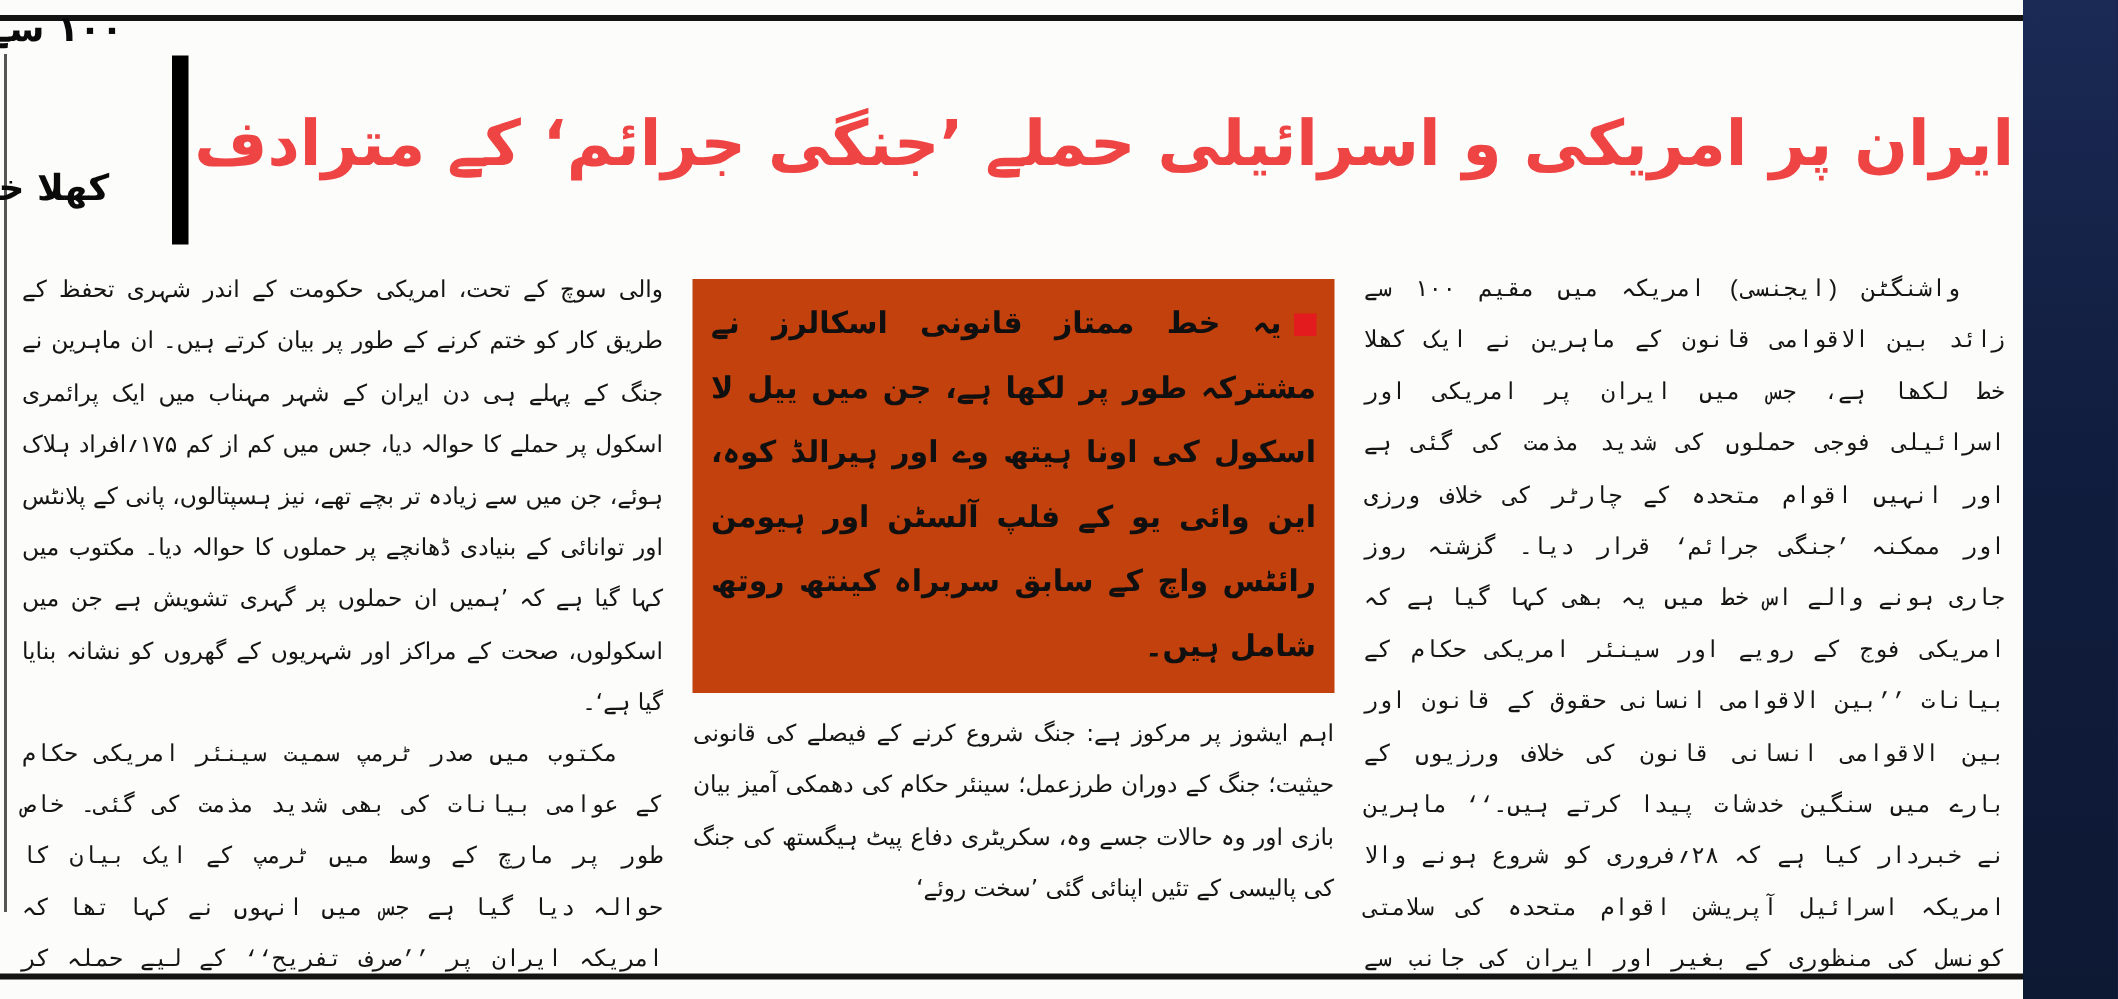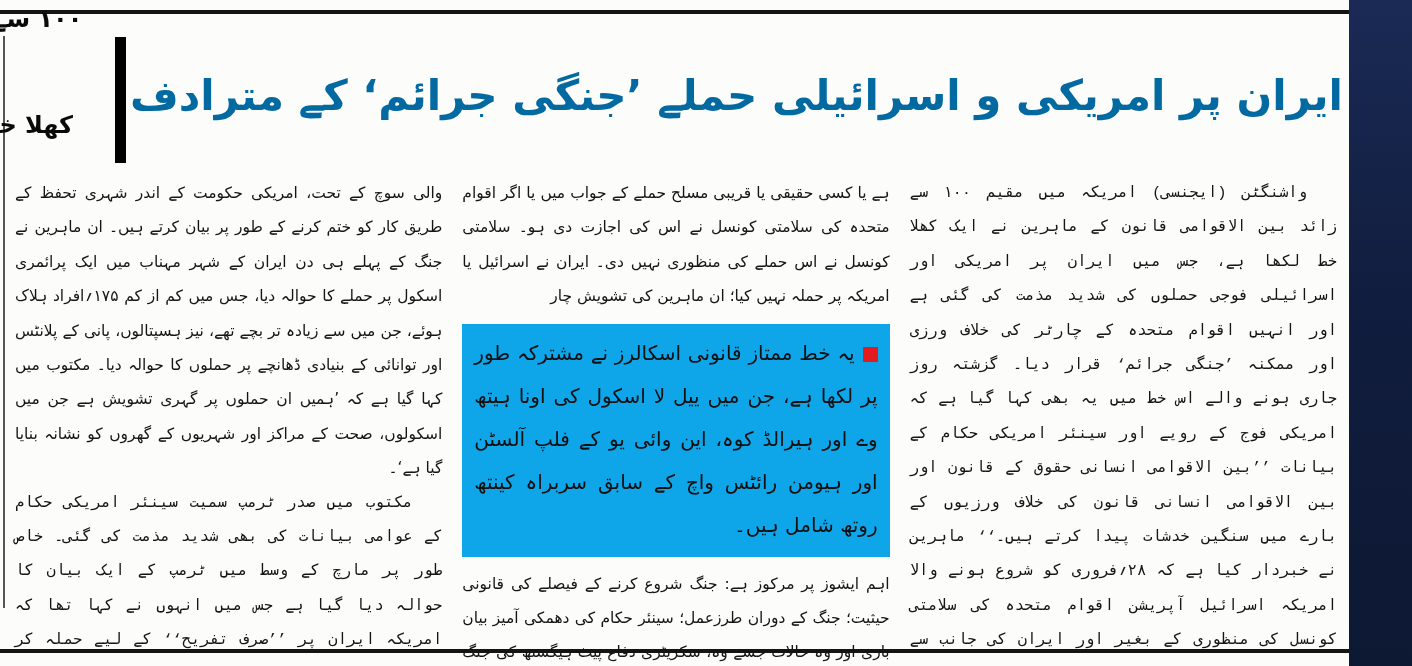--- a/index.html
+++ b/index.html
@@ -19,42 +19,42 @@
   .top-rule{position:absolute;left:0;top:10px;width:1349px;height:4px;background:#141414;}
   .bottom-rule{position:absolute;left:0;top:649px;width:1349px;height:4px;background:#141414;}
   .left-rule{position:absolute;left:3px;top:36px;width:2px;height:572px;background:#555;}
 
   .headline-row{
     position:absolute;top:22px;right:6px;width:1330px;height:148px;
     direction:rtl;display:flex;align-items:center;
   }
   .main-headline{
     flex:1;text-align:center;font-weight:bold;font-size:42px;
-    line-height:1.2;white-space:nowrap;letter-spacing:-1px;color:#0369a1;
+    line-height:1.2;white-space:nowrap;letter-spacing:-1px;color:#ef4444;
   }
   .headline-divider{width:11px;height:126px;background:#000;margin:8px 4px 0 10px;flex:0 0 auto;}
   .side-headline{
     width:362px;flex:0 0 auto;text-align:center;font-weight:bold;
     font-size:24px;line-height:2.2;color:#0a0a0a;padding-top:6px;
   }
 
   .body-row{
     position:absolute;top:176px;right:12px;width:1322px;height:466px;
     direction:rtl;display:flex;gap:20px;
   }
   .col{
     flex:1;text-align:justify;font-size:15.5px;line-height:2.22;color:#151515;
   }
   .col p{margin:0;}
   .indent{text-indent:30px;font-family:Liberation Mono, monospace;}
 
   .highlight-box{
-    background:#0ea5e9;
+    background:#c2410c;
     margin:10px 0 10px 0;padding:8px 12px 10px 12px;
-    font-weight:normal;font-size:20px;line-height:2.15;text-align:justify;color:#101010;
+    font-weight:bold;font-size:20px;line-height:2.15;text-align:justify;color:#101010;
   }
   .red-bullet{
     display:inline-block;width:15px;height:15px;background:#e31b1e;
     margin-left:8px;vertical-align:middle;
   }
 </style>
 </head>
 <body>
 
 <div class="paper">
@@ -72,21 +72,20 @@
     </div>
   </div>
 
   <div class="body-row">
 
     <div class="col">
       <p class="indent">واشنگٹن (ایجنسی) امریکہ میں مقیم ۱۰۰ سے زائد بین الاقوامی قانون کے ماہرین نے ایک کھلا خط لکھا ہے، جس میں ایران پر امریکی اور اسرائیلی فوجی حملوں کی شدید مذمت کی گئی ہے اور انہیں اقوام متحدہ کے چارٹر کی خلاف ورزی اور ممکنہ ’جنگی جرائم‘ قرار دیا۔ گزشتہ روز جاری ہونے والے اس خط میں یہ بھی کہا گیا ہے کہ امریکی فوج کے رویے اور سینئر امریکی حکام کے بیانات ’’بین الاقوامی انسانی حقوق کے قانون اور بین الاقوامی انسانی قانون کی خلاف ورزیوں کے بارے میں سنگین خدشات پیدا کرتے ہیں۔‘‘ ماہرین نے خبردار کیا ہے کہ ۲۸؍فروری کو شروع ہونے والا امریکہ اسرائیل آپریشن اقوام متحدہ کی سلامتی کونسل کی منظوری کے بغیر اور ایران کی جانب سے کسی بھی خطرے کے ٹھوس شواہد کے بغیر شروع کیا گیا تھا۔ مکتوب میں کہا گیا ہے کہ ’کسی دوسرے ملک کے خلاف طاقت کا استعمال صرف اپنے دفاع میں ہوسکتا</p>
     </div>
 
     <div class="col">
-      <p>ہے یا کسی حقیقی یا قریبی مسلح حملے کے جواب میں یا اگر اقوام متحدہ کی سلامتی کونسل نے اس کی اجازت دی ہو۔ سلامتی کونسل نے اس حملے کی منظوری نہیں دی۔ ایران نے اسرائیل یا امریکہ پر حملہ نہیں کیا؛ ان ماہرین کی تشویش چار</p>
       <div class="highlight-box">
         <span class="red-bullet"></span><span>یہ خط ممتاز قانونی اسکالرز نے مشترکہ طور پر لکھا ہے، جن میں ییل لا اسکول کی اونا ہیتھ وے اور ہیرالڈ کوہ، این وائی یو کے فلپ آلسٹن اور ہیومن رائٹس واچ کے سابق سربراہ کینتھ روتھ شامل ہیں۔</span>
       </div>
       <p>اہم ایشوز پر مرکوز ہے: جنگ شروع کرنے کے فیصلے کی قانونی حیثیت؛ جنگ کے دوران طرزعمل؛ سینئر حکام کی دھمکی آمیز بیان بازی اور وہ حالات جسے وہ، سکریٹری دفاع پیٹ ہیگستھ کی جنگ کی پالیسی کے تئیں اپنائی گئی ’سخت روئے‘</p>
     </div>
 
     <div class="col">
       <p>والی سوچ کے تحت، امریکی حکومت کے اندر شہری تحفظ کے طریق کار کو ختم کرنے کے طور پر بیان کرتے ہیں۔ ان ماہرین نے جنگ کے پہلے ہی دن ایران کے شہر مہناب میں ایک پرائمری اسکول پر حملے کا حوالہ دیا، جس میں کم از کم ۱۷۵؍افراد ہلاک ہوئے، جن میں سے زیادہ تر بچے تھے، نیز ہسپتالوں، پانی کے پلانٹس اور توانائی کے بنیادی ڈھانچے پر حملوں کا حوالہ دیا۔ مکتوب میں کہا گیا ہے کہ ’ہمیں ان حملوں پر گہری تشویش ہے جن میں اسکولوں، صحت کے مراکز اور شہریوں کے گھروں کو نشانہ بنایا گیا ہے‘۔</p>
       <p class="indent">مکتوب میں صدر ٹرمپ سمیت سینئر امریکی حکام کے عوامی بیانات کی بھی شدید مذمت کی گئی۔ خاص طور پر مارچ کے وسط میں ٹرمپ کے ایک بیان کا حوالہ دیا گیا ہے جس میں انہوں نے کہا تھا کہ امریکہ ایران پر ’’صرف تفریح‘‘ کے لیے حملہ کر سکتا ہے۔</p>
     </div>

